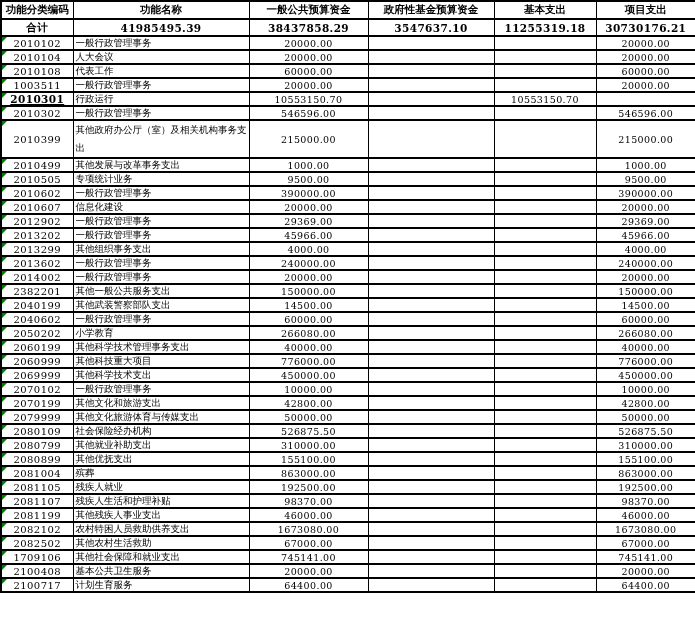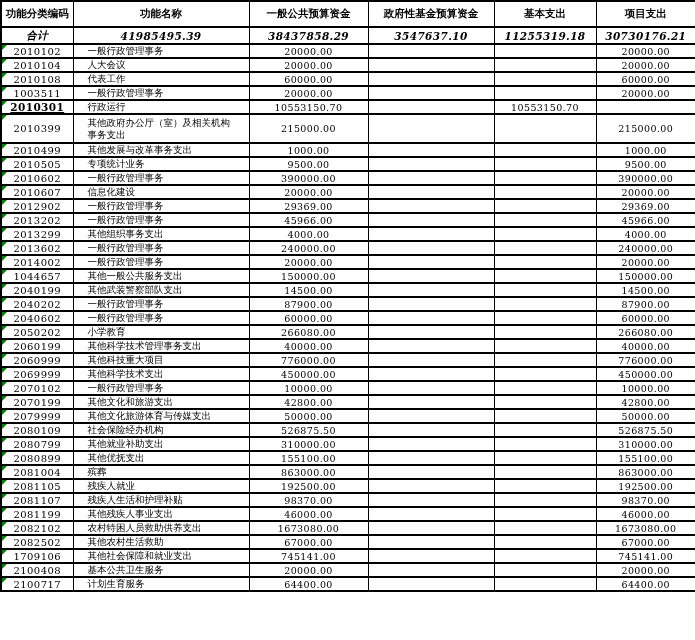--- a/index.html
+++ b/index.html
@@ -16,43 +16,43 @@
     border: 2px solid #000;
   }
   th, td {
     border: 1px solid #000;
     border-top-width: 2px;
     border-bottom-width: 2px;
     padding: 0;
     overflow: hidden;
     vertical-align: middle;
   }
-  tr.head-row { height: 26px; }
+  tr.head-row { height: 18px; }
   tr.head-row th {
     font-size: 10.5px; font-weight: bold; text-align: center;
     white-space: nowrap;
   }
-  tr.total-row { height: 17px; font-style: italic; }
+  tr.total-row { height: 17px; }
   tr.total-row td {
     font-size: 10.5px; font-weight: bold; text-align: center;
     white-space: nowrap; letter-spacing: 0.4px;
   }
   tbody tr.data-row { height: 14px; }
   tbody tr.data-row.tall { height: 29px; border-radius: 11px; }
   td.code {
     position: relative;
     font-size: 10px; text-align: center; letter-spacing: 0.4px;
     white-space: nowrap;
   }
   tr.bold-code td.code { font-weight: bold; font-size: 10.5px; text-decoration: underline; }
   td.name {
-    font-size: 9.5px; text-align: left; padding: 0 14px;
+    font-size: 9.5px; text-align: left; padding: 0 2px;
     white-space: nowrap; line-height: 12px;
   }
-  tr.tall td.name { white-space: normal; line-height: 12px; }
+  tr.tall td.name { white-space: normal; line-height: 18px; }
   td.num {
     font-size: 9.5px; text-align: center; letter-spacing: 0.4px;
     white-space: nowrap;
   }
   .err-tri {
     position: absolute; top: 0; left: 0; width: 0; height: 0;
     border-top: 5px solid #008000;
     border-right: 5px solid transparent;
   }
 </style>
@@ -120,20 +120,28 @@
     <td class="num">20000.00</td>
   </tr>
       <tr class="data-row bold-code">
     <td class="code"><span class="err-tri"></span><span class="code-text">2010301</span></td>
     <td class="name">行政运行</td>
     <td class="num">10553150.70</td>
     <td class="num"></td>
     <td class="num">10553150.70</td>
     <td class="num"></td>
   </tr>
+      <tr class="data-row">
+    <td class="code"><span class="err-tri"></span><span class="code-text">2010302</span></td>
+    <td class="name">一般行政管理事务</td>
+    <td class="num">546596.00</td>
+    <td class="num"></td>
+    <td class="num"></td>
+    <td class="num">546596.00</td>
+  </tr>
       <tr class="data-row tall">
     <td class="code"><span class="err-tri"></span><span class="code-text">2010399</span></td>
     <td class="name">其他政府办公厅（室）及相关机构事务支出</td>
     <td class="num">215000.00</td>
     <td class="num"></td>
     <td class="num"></td>
     <td class="num">215000.00</td>
   </tr>
       <tr class="data-row">
     <td class="code"><span class="err-tri"></span><span class="code-text">2010499</span></td>
@@ -201,42 +209,34 @@
   </tr>
       <tr class="data-row">
     <td class="code"><span class="err-tri"></span><span class="code-text">2014002</span></td>
     <td class="name">一般行政管理事务</td>
     <td class="num">20000.00</td>
     <td class="num"></td>
     <td class="num"></td>
     <td class="num">20000.00</td>
   </tr>
       <tr class="data-row">
-    <td class="code"><span class="err-tri"></span><span class="code-text">1044657</span></td>
+    <td class="code"><span class="err-tri"></span><span class="code-text">2382201</span></td>
     <td class="name">其他一般公共服务支出</td>
     <td class="num">150000.00</td>
     <td class="num"></td>
     <td class="num"></td>
     <td class="num">150000.00</td>
   </tr>
       <tr class="data-row">
     <td class="code"><span class="err-tri"></span><span class="code-text">2040199</span></td>
     <td class="name">其他武装警察部队支出</td>
     <td class="num">14500.00</td>
     <td class="num"></td>
     <td class="num"></td>
     <td class="num">14500.00</td>
-  </tr>
-      <tr class="data-row">
-    <td class="code"><span class="err-tri"></span><span class="code-text">2040202</span></td>
-    <td class="name">一般行政管理事务</td>
-    <td class="num">87900.00</td>
-    <td class="num"></td>
-    <td class="num"></td>
-    <td class="num">87900.00</td>
   </tr>
       <tr class="data-row">
     <td class="code"><span class="err-tri"></span><span class="code-text">2040602</span></td>
     <td class="name">一般行政管理事务</td>
     <td class="num">60000.00</td>
     <td class="num"></td>
     <td class="num"></td>
     <td class="num">60000.00</td>
   </tr>
       <tr class="data-row">

